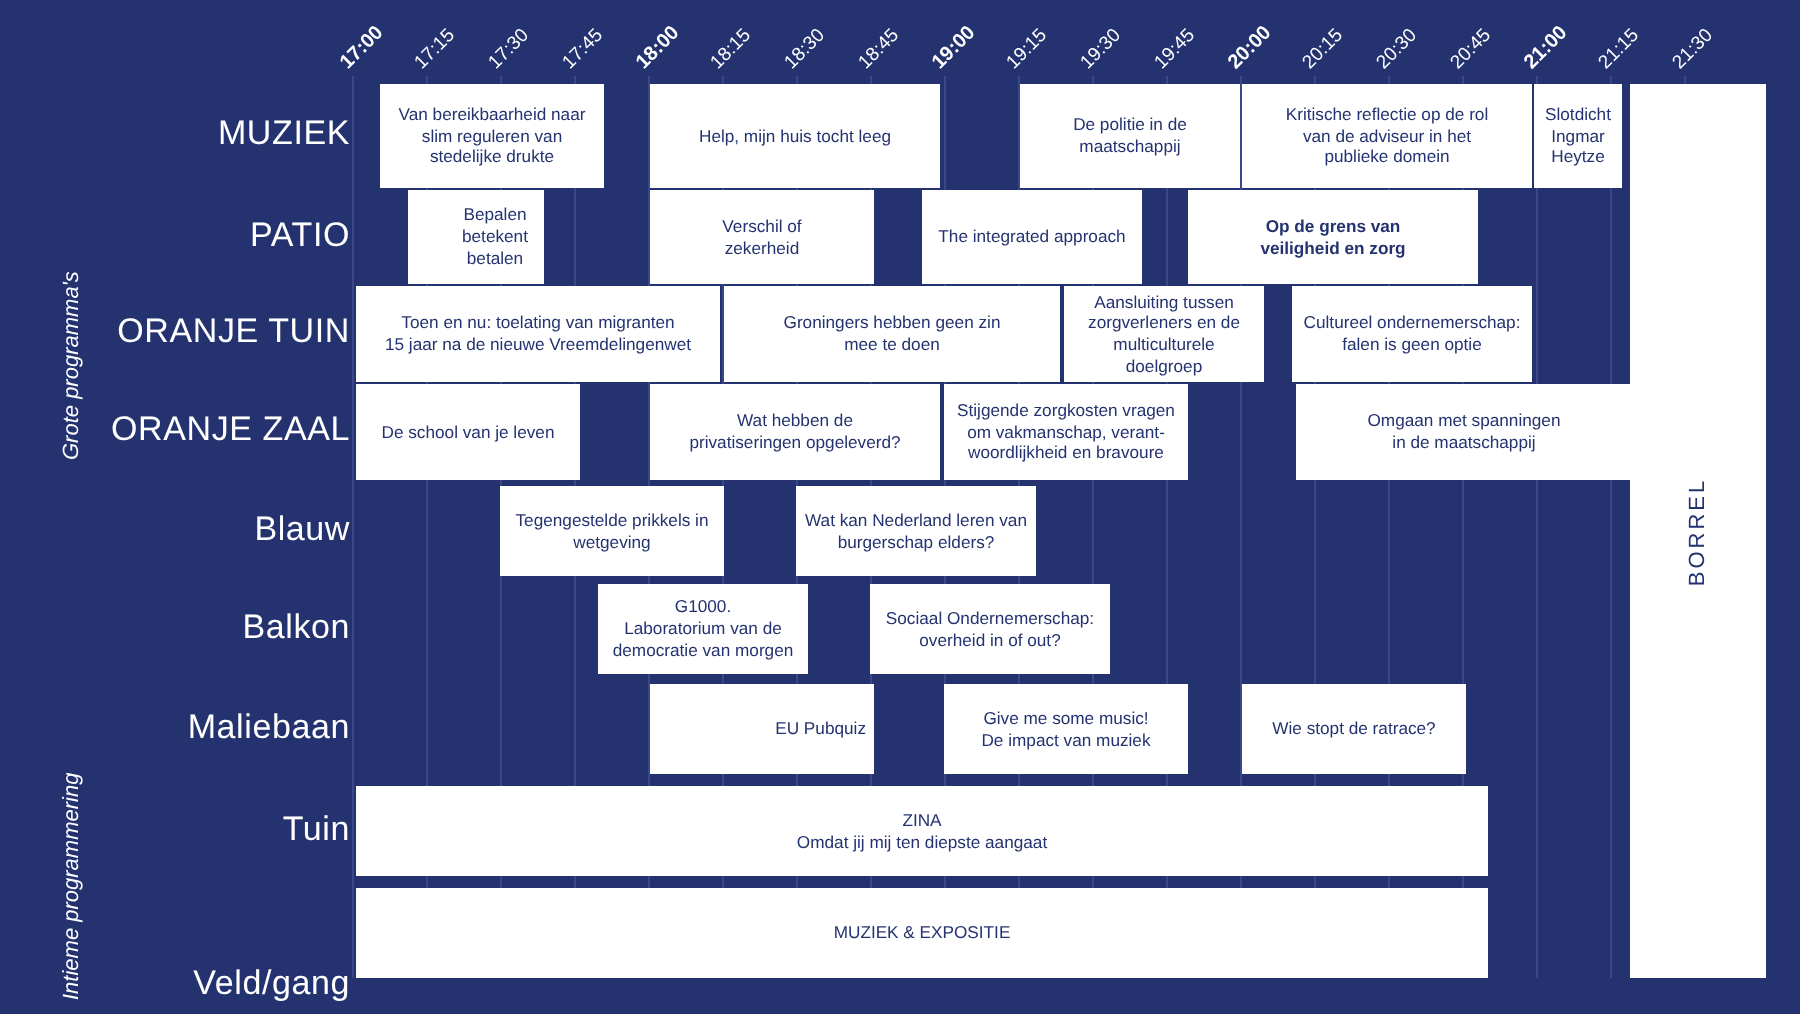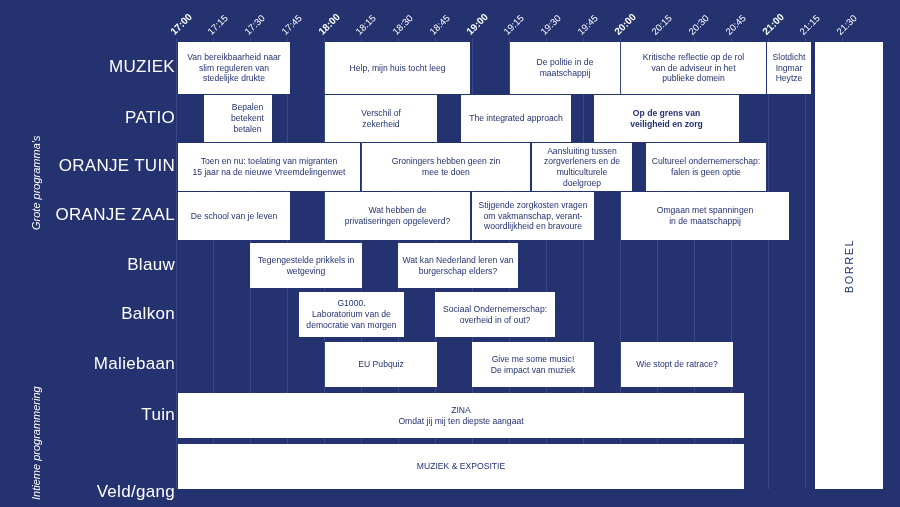--- a/index.html
+++ b/index.html
@@ -136,21 +136,21 @@
       <div class="row-label" style="top: 303.5px;">Balkon</div>
       <div class="row-label" style="top: 353.5px;">Maliebaan</div>
       <div class="row-label" style="top: 404.5px;">Tuin</div>
       <div class="row-label" style="top: 482px;">Veld/gang</div>
     </div>
   <div id="sections">
       <div class="vcap" style="left: 30px; top: 230px;">Grote programma's</div>
       <div class="vcap" style="left: 30px; top: 500px;">Intieme programmering</div>
     </div>
   <div id="blocks">
-      <div class="block" style="left: 178px; top: 42px; width: 112px; height: 52px;">
+      <div class="block" style="left: 190px; top: 42px; width: 112px; height: 52px;">
         <span>Van bereikbaarheid naar
 slim reguleren van
 stedelijke drukte</span>
       </div>
       <div class="block" style="left: 325px; top: 42px; width: 145px; height: 52px;">
         <span>Help, mijn huis tocht leeg</span>
       </div>
       <div class="block" style="left: 510px; top: 42px; width: 110px; height: 52px;">
         <span>De politie in de maatschappij</span>
       </div>
@@ -203,42 +203,42 @@
       </div>
       <div class="block" style="left: 325px; top: 192px; width: 145px; height: 48px; justify-content: flex-end;">
         <span>Wat hebben de
 privatiseringen opgeleverd?</span>
       </div>
       <div class="block" style="left: 472px; top: 192px; width: 122px; height: 48px;">
         <span>Stijgende zorgkosten vragen
 om vakmanschap, verant-
 woordlijkheid en bravoure</span>
       </div>
-      <div class="block" style="left: 621px; top: 192px; width: 168px; height: 48px; justify-content: flex-end;">
+      <div class="block" style="left: 648px; top: 192px; width: 168px; height: 48px; justify-content: flex-end;">
         <span>Omgaan met spanningen
 in de maatschappij</span>
       </div>
       <div class="block" style="left: 250px; top: 243px; width: 112px; height: 45px;">
         <span>Tegengestelde prikkels in
 wetgeving</span>
       </div>
       <div class="block" style="left: 398px; top: 243px; width: 120px; height: 45px;">
         <span>Wat kan Nederland leren van
 burgerschap elders?</span>
       </div>
       <div class="block" style="left: 299px; top: 292px; width: 105px; height: 45px;">
         <span>G1000.
 Laboratorium van de
 democratie van morgen</span>
       </div>
       <div class="block" style="left: 435px; top: 292px; width: 120px; height: 45px;">
         <span>Sociaal Ondernemerschap:
 overheid in of out?</span>
       </div>
-      <div class="block" style="left: 325px; top: 342px; width: 112px; height: 45px;">
+      <div class="block" style="left: 325px; top: 342px; width: 112px; height: 45px; text-align: right;">
         <span>EU Pubquiz</span>
       </div>
       <div class="block" style="left: 472px; top: 342px; width: 122px; height: 45px;">
         <span>Give me some music!
 De impact van muziek</span>
       </div>
       <div class="block" style="left: 621px; top: 342px; width: 112px; height: 45px;">
         <span>Wie stopt de ratrace?</span>
       </div>
       <div class="block" style="left: 178px; top: 393px; width: 566px; height: 45px;">

